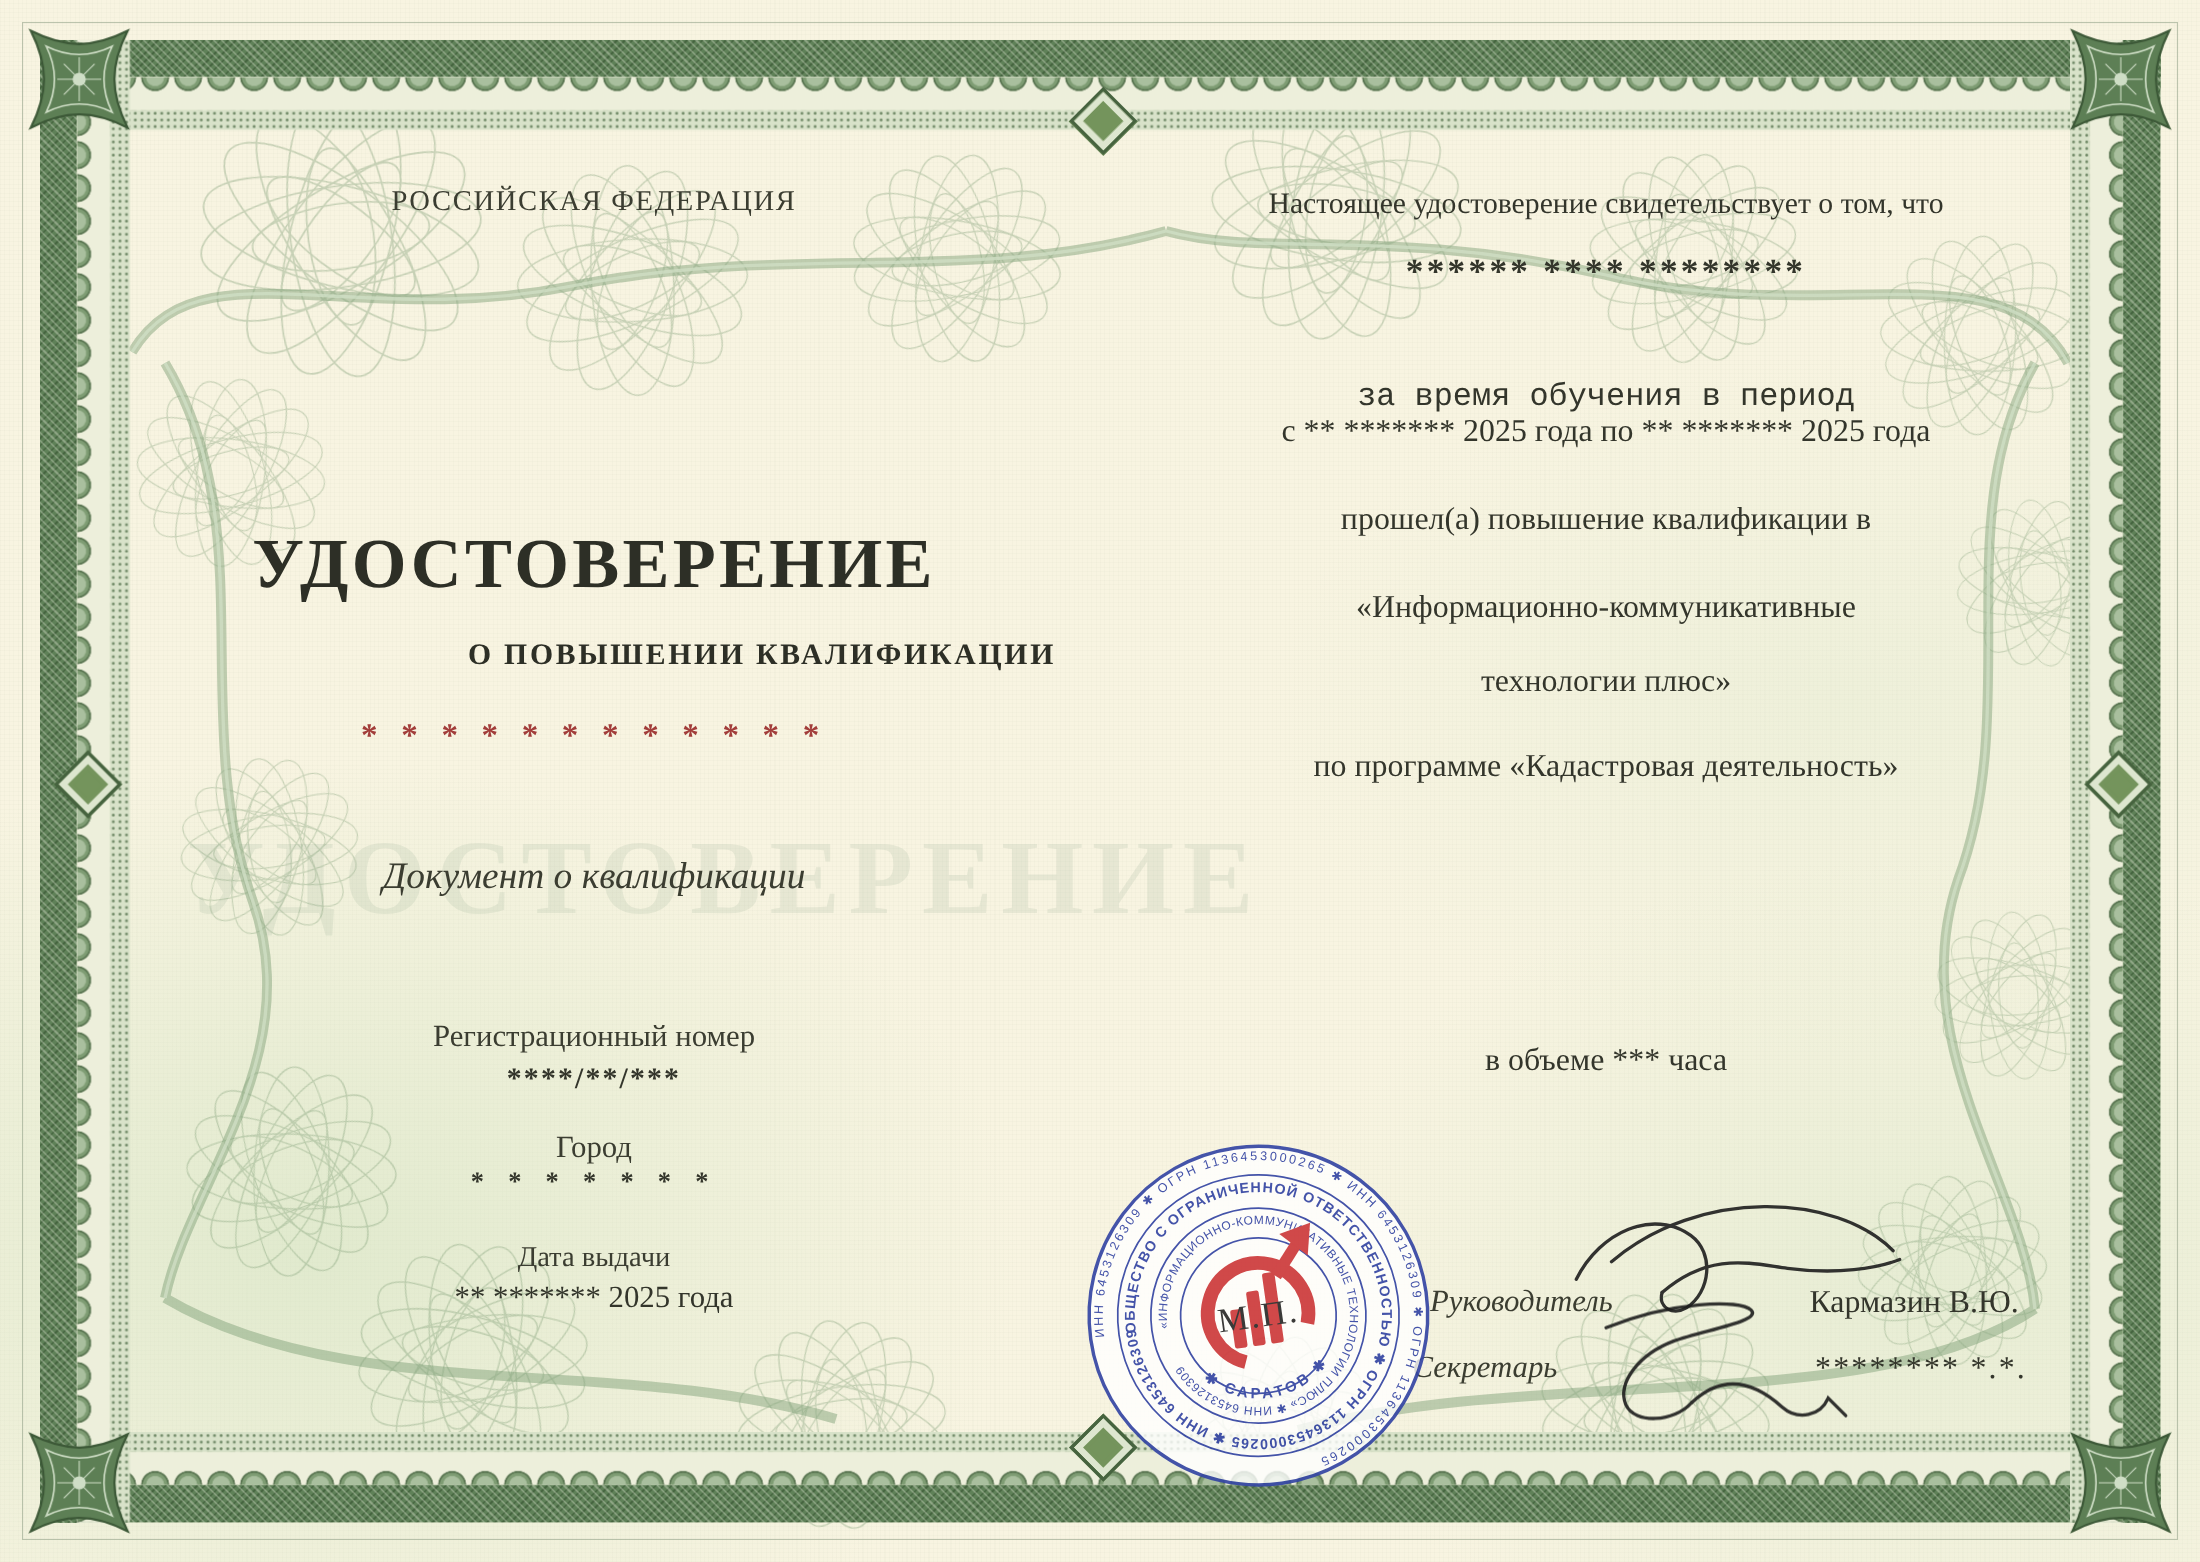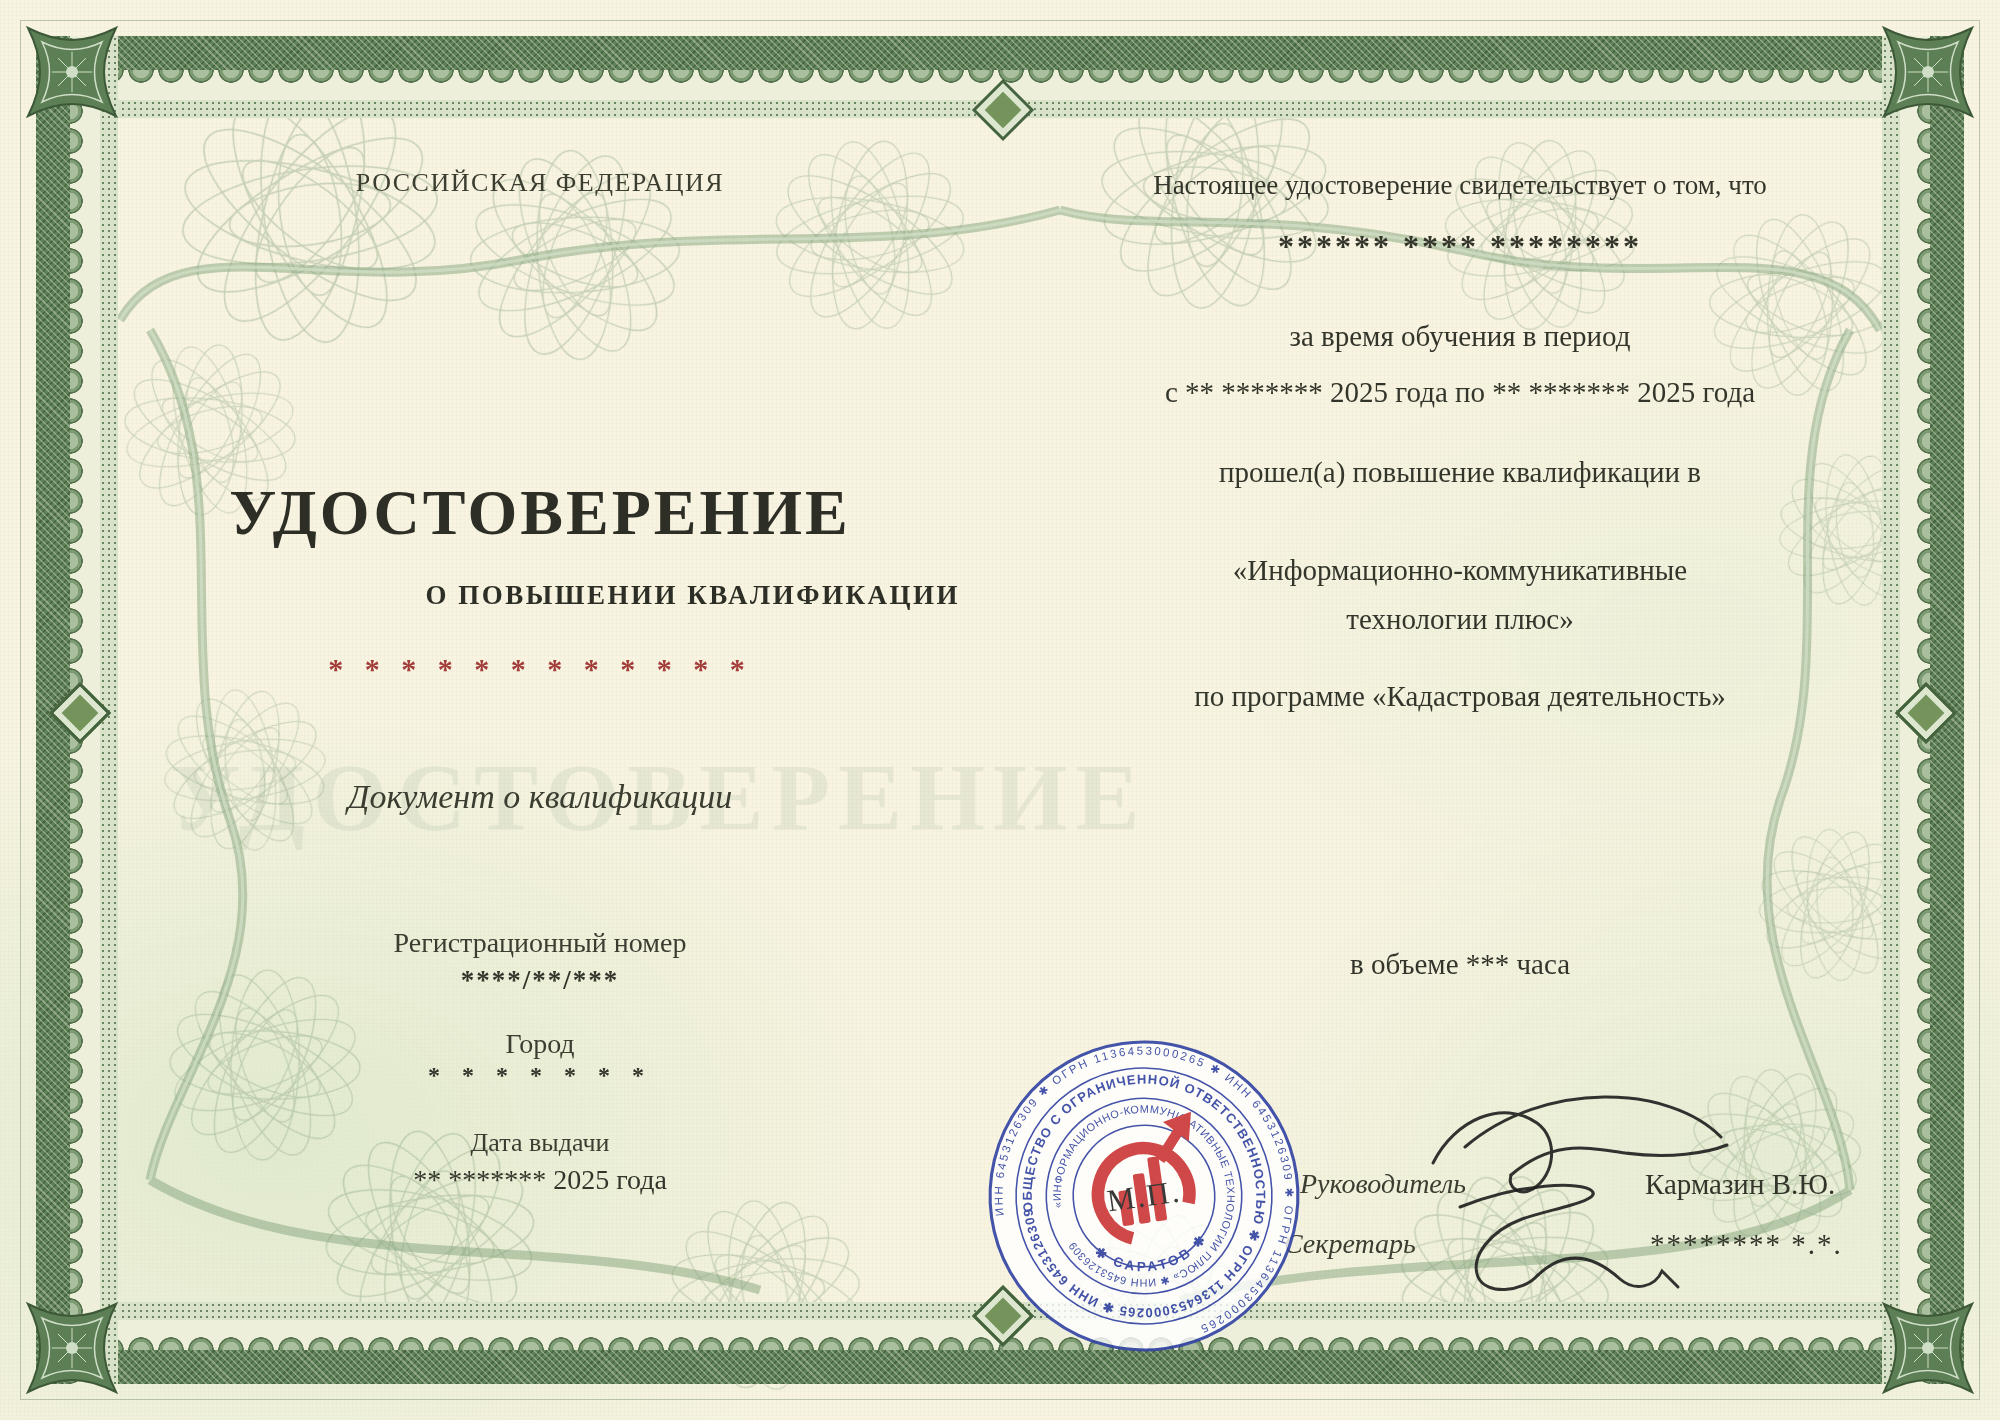--- a/index.html
+++ b/index.html
@@ -213,24 +213,24 @@
   <div class="abs col-left small-label" style="top:927px;">Регистрационный номер</div>
   <div class="abs col-left doc-type" style="top:778px;">Документ о квалификации</div>
   <div class="abs col-left mono-mask" style="top:965px;">****/**/***</div>
   <div class="abs col-left small-label" style="top:1028px;">Город</div>
   <div class="abs col-left stars7" style="top:1062px;">* * * * * * *</div>
   <div class="abs col-left small-label" style="top:1128px;font-size:26px;">Дата выдачи</div>
   <div class="abs col-left" style="top:1164px;font-size:28px;font-family:Liberation Serif, serif;">** ******* 2025 года</div>
 
   <div class="abs col-right statement" style="top:170px;">Настоящее удостоверение свидетельствует о том, что</div>
   <div class="abs col-right holder" style="top:228px;">****** **** ********</div>
-  <div class="abs col-right body-line" style="top:312px;">за время обучения в период</div>
+  <div class="abs col-right body-line" style="top:336px;font-family:Liberation Mono, monospace;">за время обучения в период</div>
   <div class="abs col-right body-line" style="top:368px;">с ** ******* 2025 года по ** ******* 2025 года</div>
   <div class="abs col-right body-line" style="top:448px;">прошел(а) повышение квалификации в</div>
-  <div class="abs col-right body-line" style="top:546px;">«Информационно-коммуникативные</div>
+  <div class="abs col-right body-line" style="top:528px;">«Информационно-коммуникативные</div>
   <div class="abs col-right body-line" style="top:595px;">технологии плюс»</div>
   <div class="abs col-right body-line" style="top:672px;">по программе «Кадастровая деятельность»</div>
   <div class="abs col-right" style="top:948px;font-size:29px;">в объеме *** часа</div>
 
   <div class="abs sig-label" style="left:1300px;top:1168px;">Руководитель</div>
   <div class="abs sig-name" style="left:1645px;top:1168px;">Кармазин В.Ю.</div>
   <div class="abs sig-label" style="left:1284px;top:1228px;">Секретарь</div>
   <div class="abs sig-name" style="left:1650px;top:1228px;letter-spacing:2px;">******** *.*.</div>
 
   <svg class="sig-svg" style="left:1425px;top:1095px;" width="310" height="115" viewBox="0 0 310 115">

